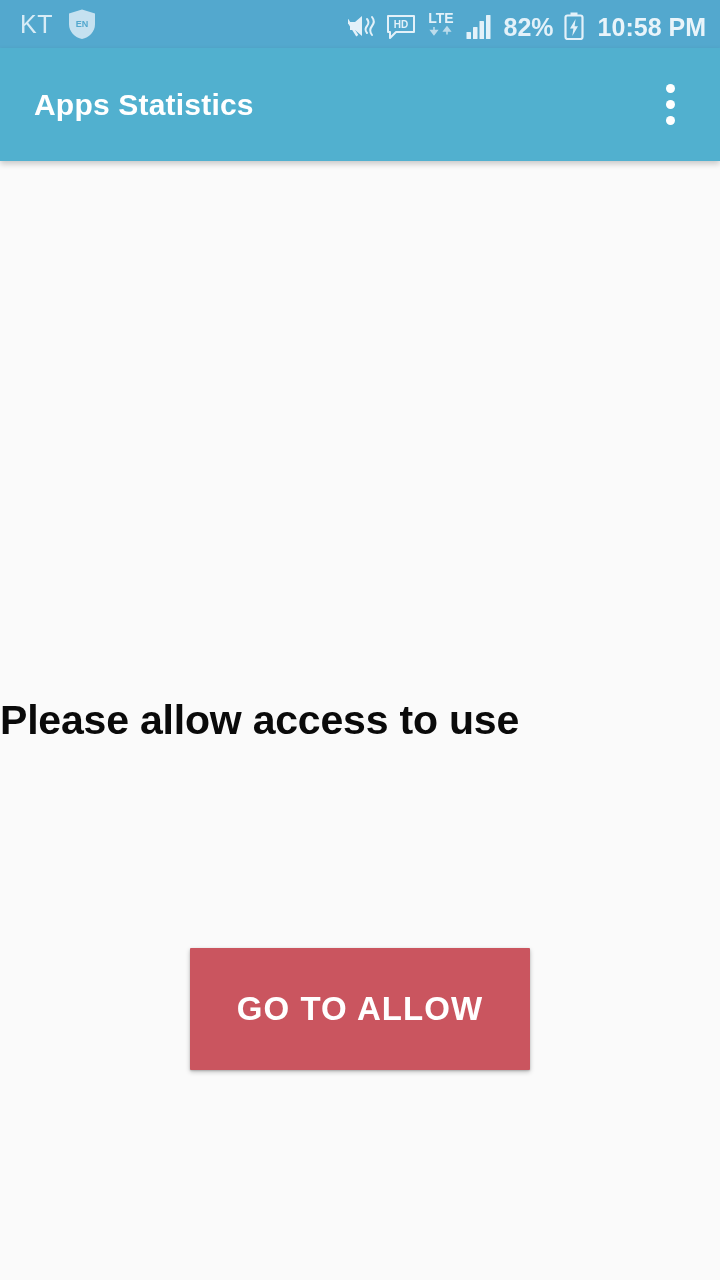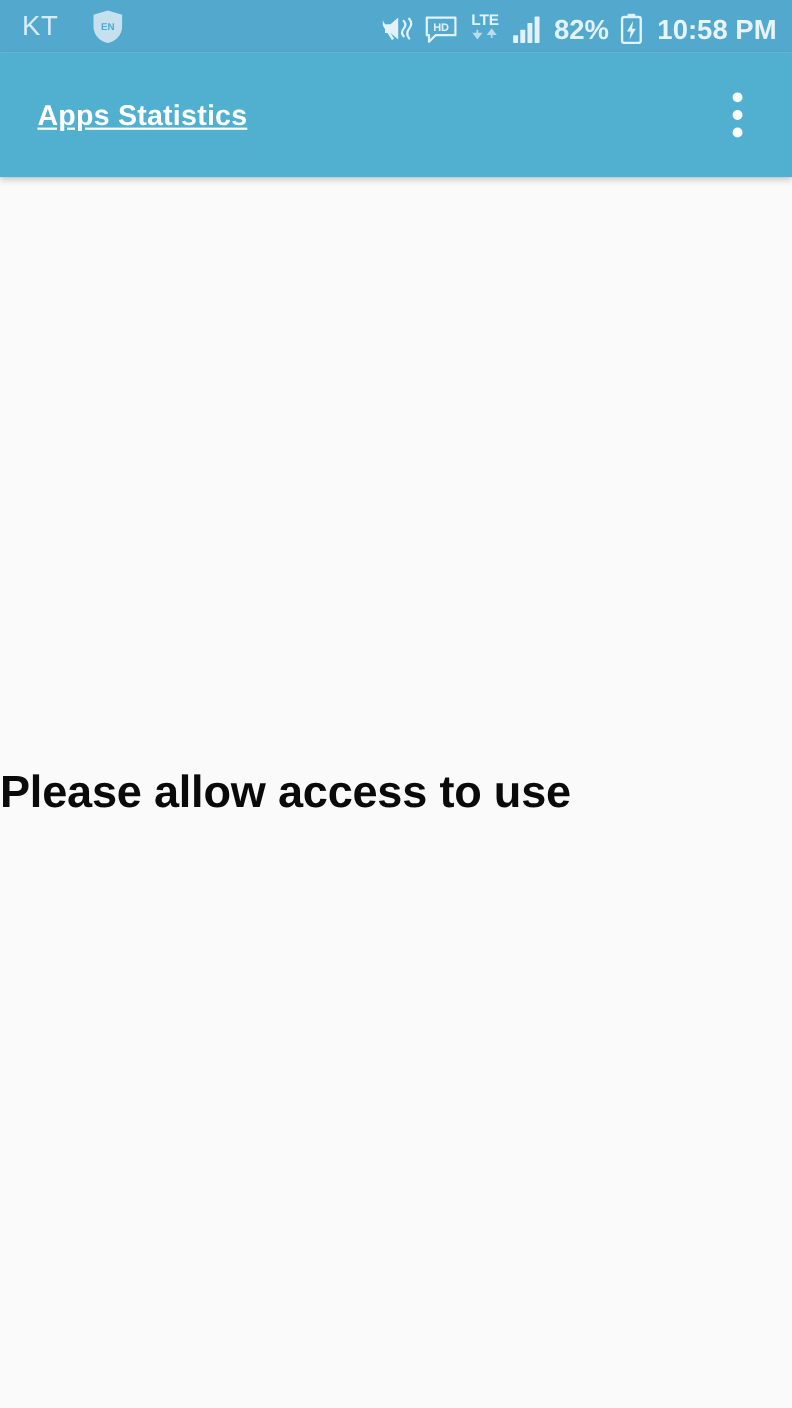--- a/index.html
+++ b/index.html
@@ -32,21 +32,21 @@
     display: flex;
     align-items: center;
     justify-content: space-between;
     padding: 0 14px 0 20px;
     box-sizing: border-box;
     color: #e8f3f9;
   }
   .status-left {
     display: flex;
     align-items: center;
-    gap: 30px;
+    gap: 14px;
   }
   .carrier-text {
     font-size: 25px;
     font-weight: 400;
     letter-spacing: 0.5px;
     color: #d8ecf6;
     line-height: 1;
   }
   .shield-icon {
     width: 30px;
@@ -88,27 +88,26 @@
     background: #51b0cf;
     display: flex;
     align-items: center;
     justify-content: space-between;
     padding: 0 22px 0 34px;
     box-sizing: border-box;
     box-shadow: 0 3px 6px rgba(0,0,0,0.20);
     z-index: 5;
   }
   .app-title {
-    font-size: 26px;
+    font-size: 30px;
     font-weight: 700;
     color: #ffffff;
     letter-spacing: 0.2px;
     line-height: 1;
     white-space: nowrap;
-    text-decoration: underline;
   }
   .overflow-menu {
     width: 56px;
     height: 72px;
     display: flex;
     flex-direction: column;
     align-items: center;
     justify-content: center;
     gap: 7px;
     cursor: pointer;
@@ -240,15 +239,16 @@
     <span class="app-title">Apps Statistics</span>
     <div class="overflow-menu">
       <span class="dot"></span>
       <span class="dot"></span>
       <span class="dot"></span>
     </div>
   </div>
 
   <div class="content">
     <div class="headline">Please allow access to use</div>
+    <button class="allow-button">GO TO ALLOW</button>
   </div>
 
 </div>
 
 </body></html>

